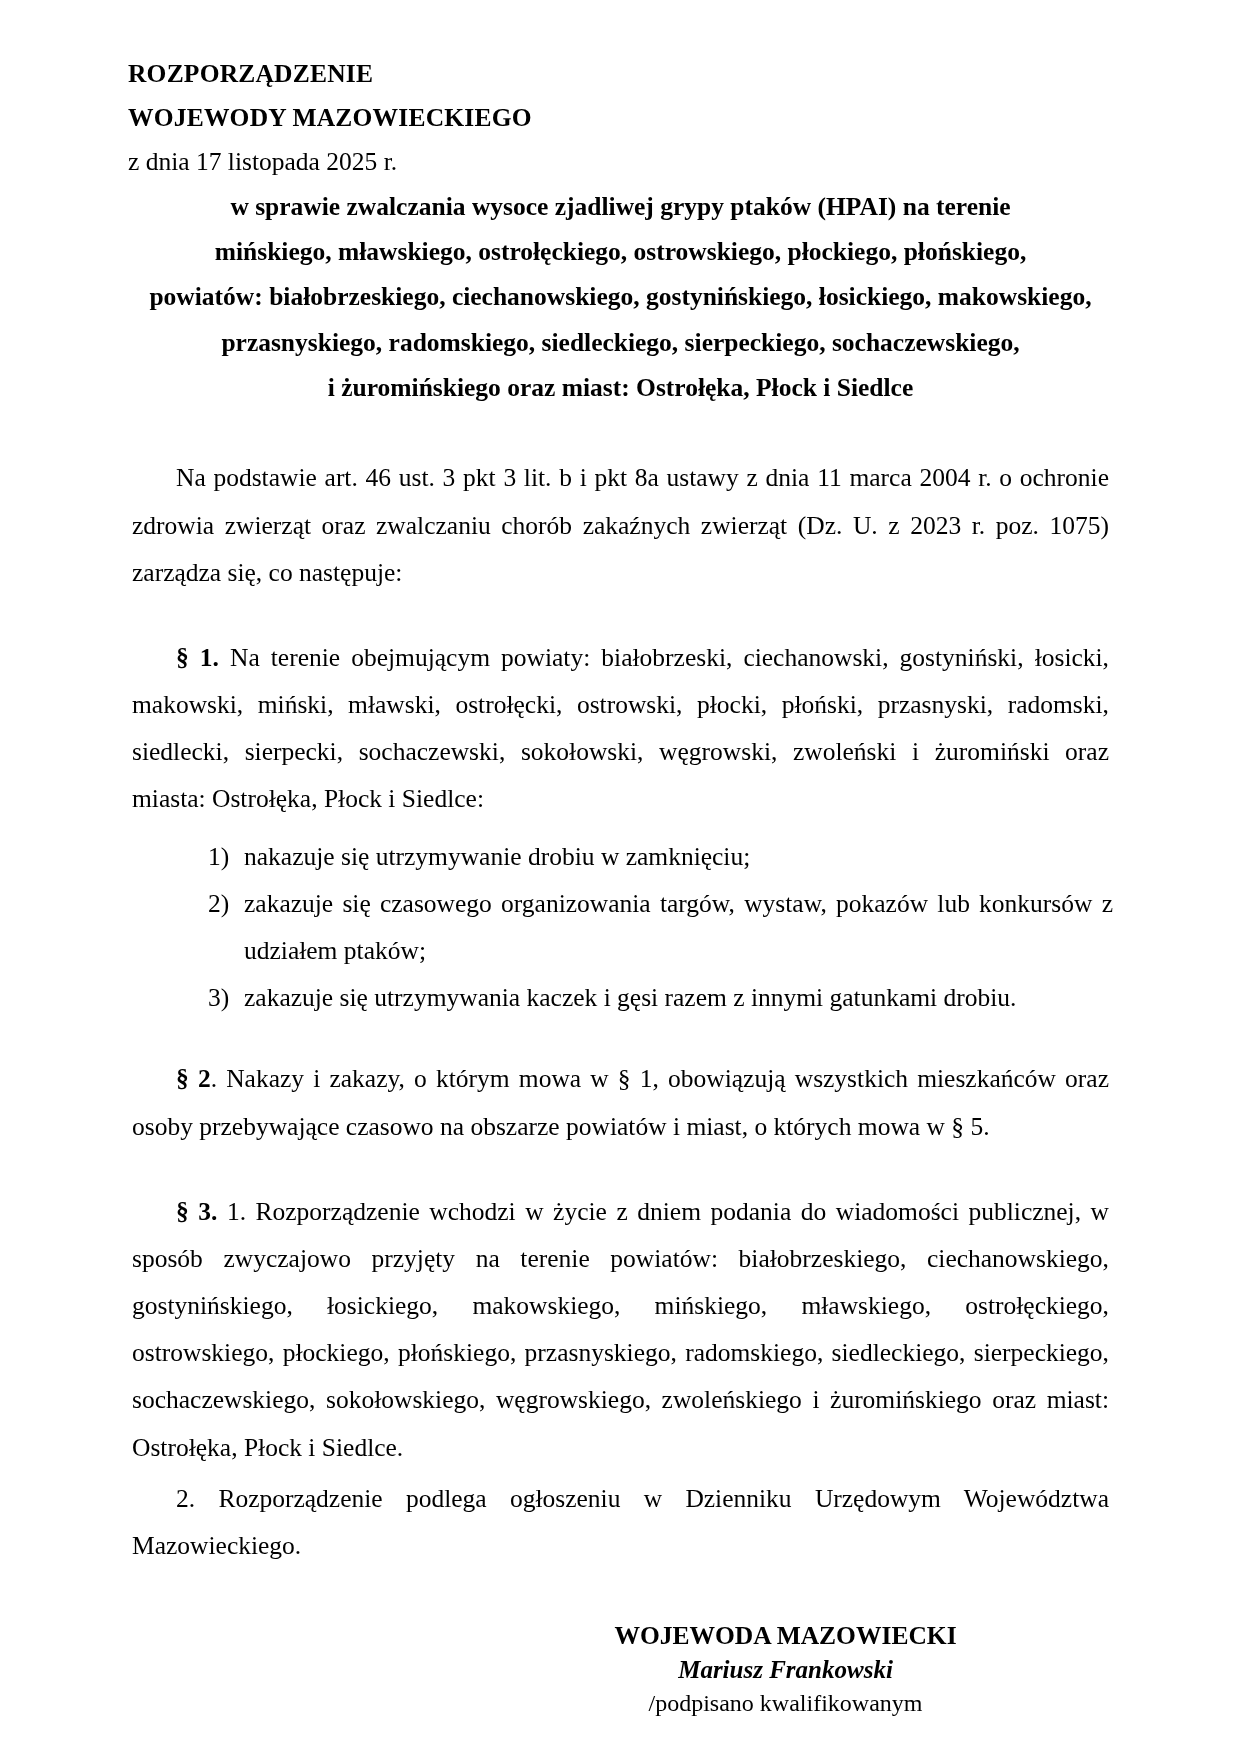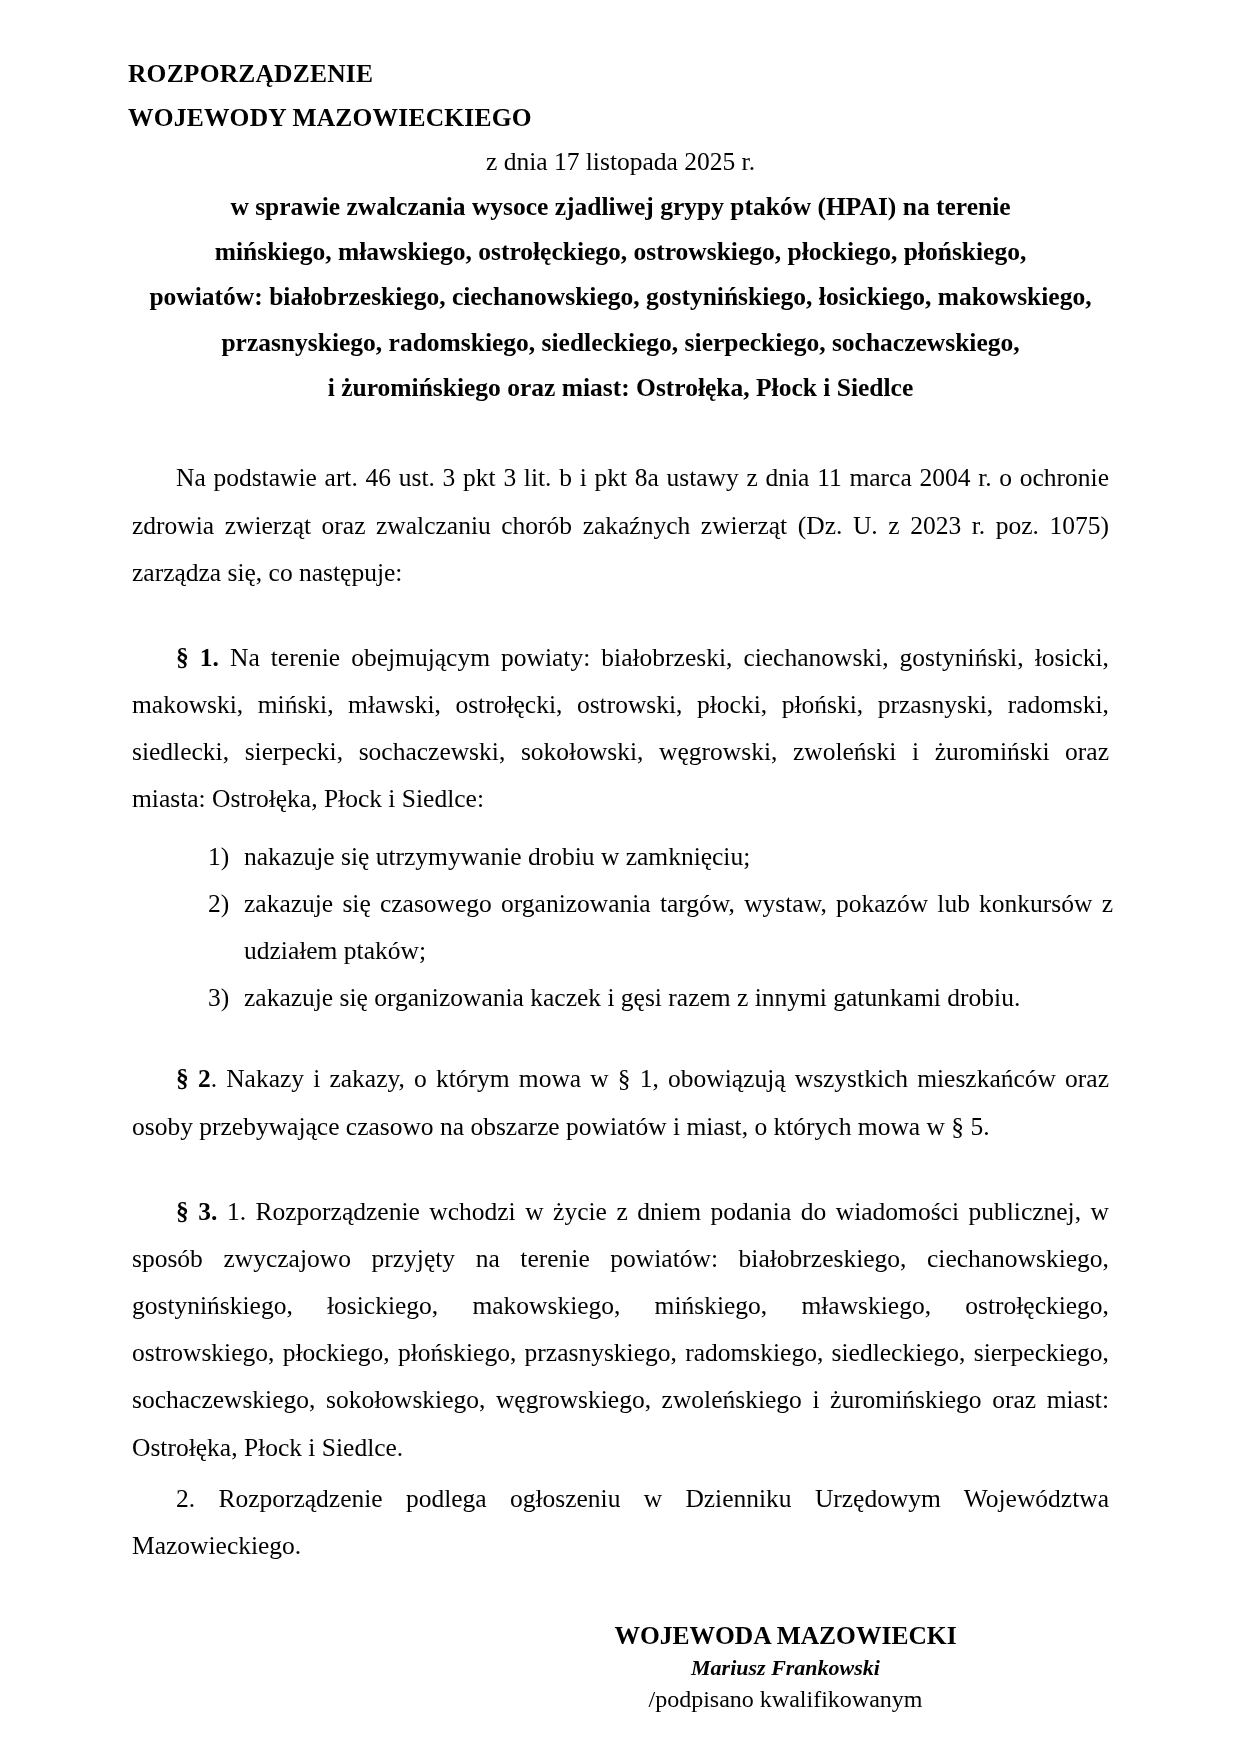--- a/index.html
+++ b/index.html
@@ -27,21 +27,20 @@
 
   
   .title-line {
     text-align: left;
     font-weight: bold;
     font-size: 25.5px;
     line-height: 1.72;
     letter-spacing: 0.2px;
   }
   .title-date {
-    text-align: center;
     font-weight: normal;
     font-size: 25.5px;
     line-height: 1.72;
   }
   .subject-block {
   }
   .subject-line {
     text-align: center;
     font-weight: bold;
     font-size: 25.5px;
@@ -91,21 +90,21 @@
   }
   .sig-role {
     font-weight: bold;
     font-size: 25.5px;
     line-height: 1.34;
     white-space: nowrap;
   }
   .sig-name {
     font-weight: bold;
     font-style: italic;
-    font-size: 22px;
+    font-size: 25px;
     line-height: 1.34;
     white-space: nowrap;
   }
   .sig-note {
     font-size: 24px;
     line-height: 1.34;
     white-space: nowrap;
   }
 </style>
 </head>
@@ -140,21 +139,21 @@
       <li>
         <span class="marker">1)</span>
         <span>nakazuje się utrzymywanie drobiu w zamknięciu;</span>
       </li>
       <li>
         <span class="marker">2)</span>
         <span>zakazuje się czasowego organizowania targów, wystaw, pokazów lub konkursów z udziałem ptaków;</span>
       </li>
       <li>
         <span class="marker">3)</span>
-        <span>zakazuje się organizowania kaczek i gęsi razem z innymi gatunkami drobiu.</span>
+        <span>zakazuje się utrzymywania kaczek i gęsi razem z innymi gatunkami drobiu.</span>
       </li>
     </ol>
 
     <div class="gap-md"></div>
 
     <p class="para"><span class="sect">§ 2</span><span>. Nakazy i zakazy, o którym mowa w § 1, obowiązują wszystkich mieszkańców oraz osoby przebywające czasowo na obszarze powiatów i miast, o których mowa w § 5.</span></p>
 
     <div class="gap-md"></div>
 
     <p class="para"><span class="sect">§ 3.</span><span> 1. Rozporządzenie wchodzi w życie z dniem podania do wiadomości publicznej, w sposób zwyczajowo przyjęty na terenie powiatów: białobrzeskiego, ciechanowskiego, gostynińskiego, łosickiego, makowskiego, mińskiego, mławskiego, ostrołęckiego, ostrowskiego, płockiego, płońskiego, przasnyskiego, radomskiego, siedleckiego, sierpeckiego, sochaczewskiego, sokołowskiego, węgrowskiego, zwoleńskiego i  żuromińskiego oraz miast: Ostrołęka, Płock i Siedlce.</span></p>

